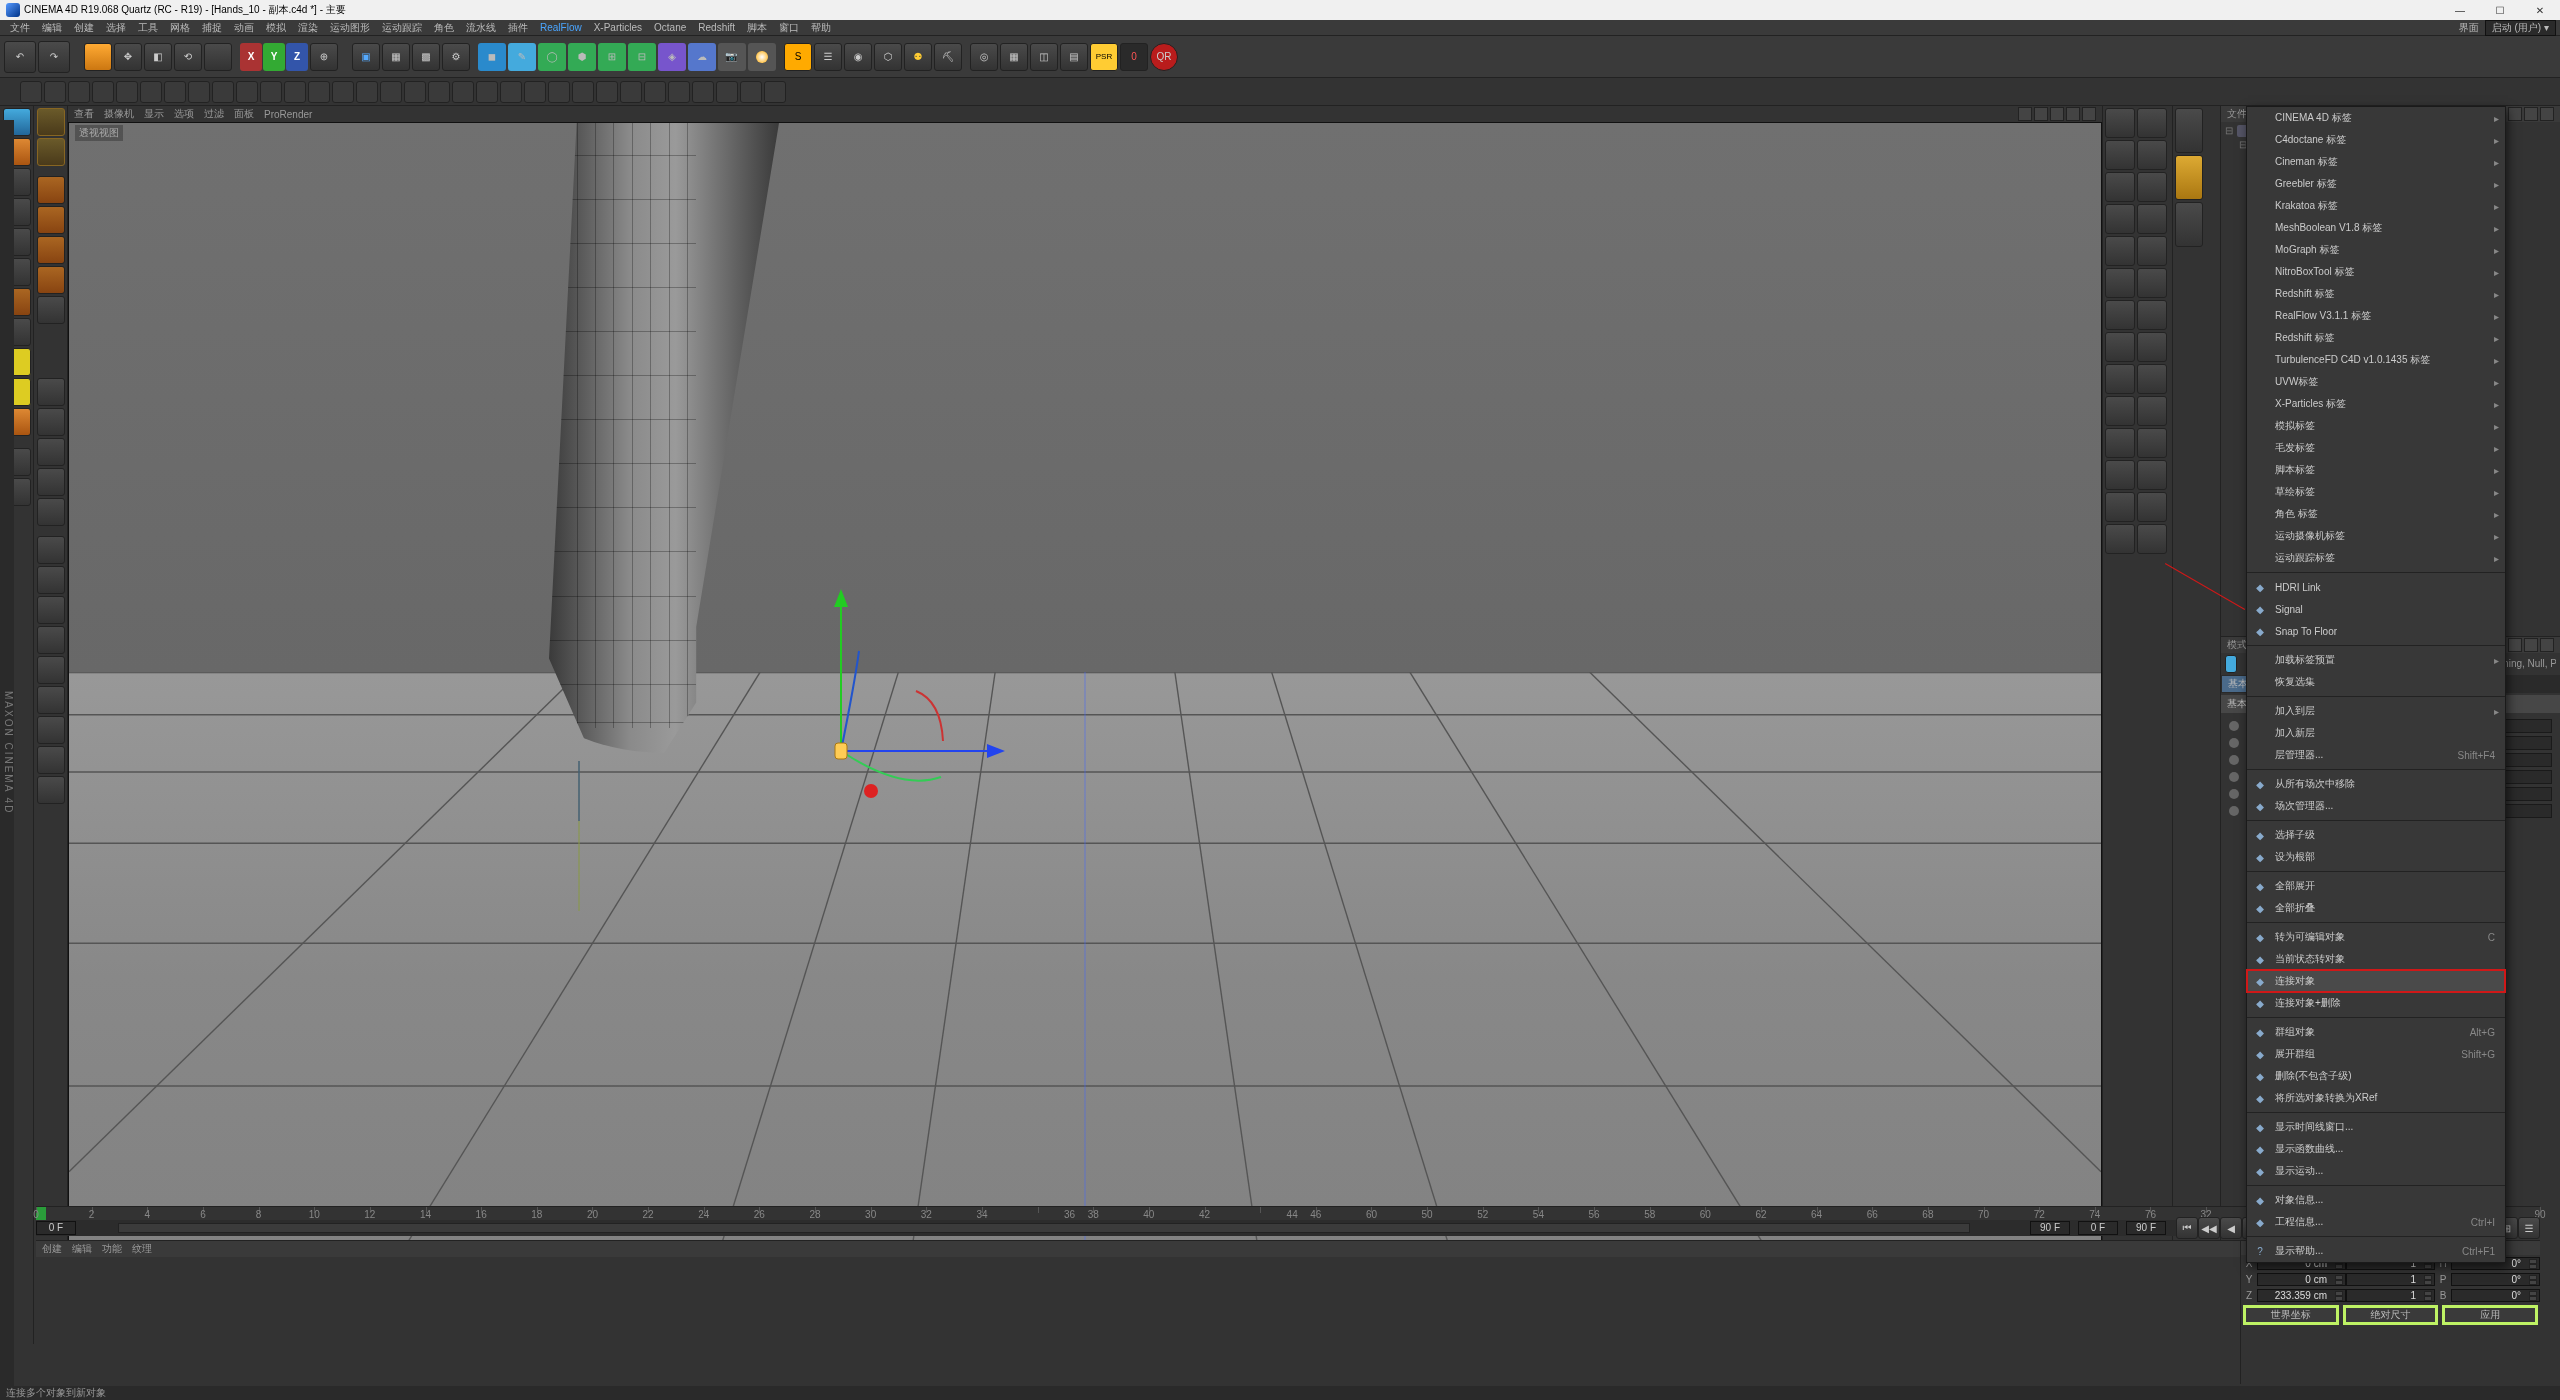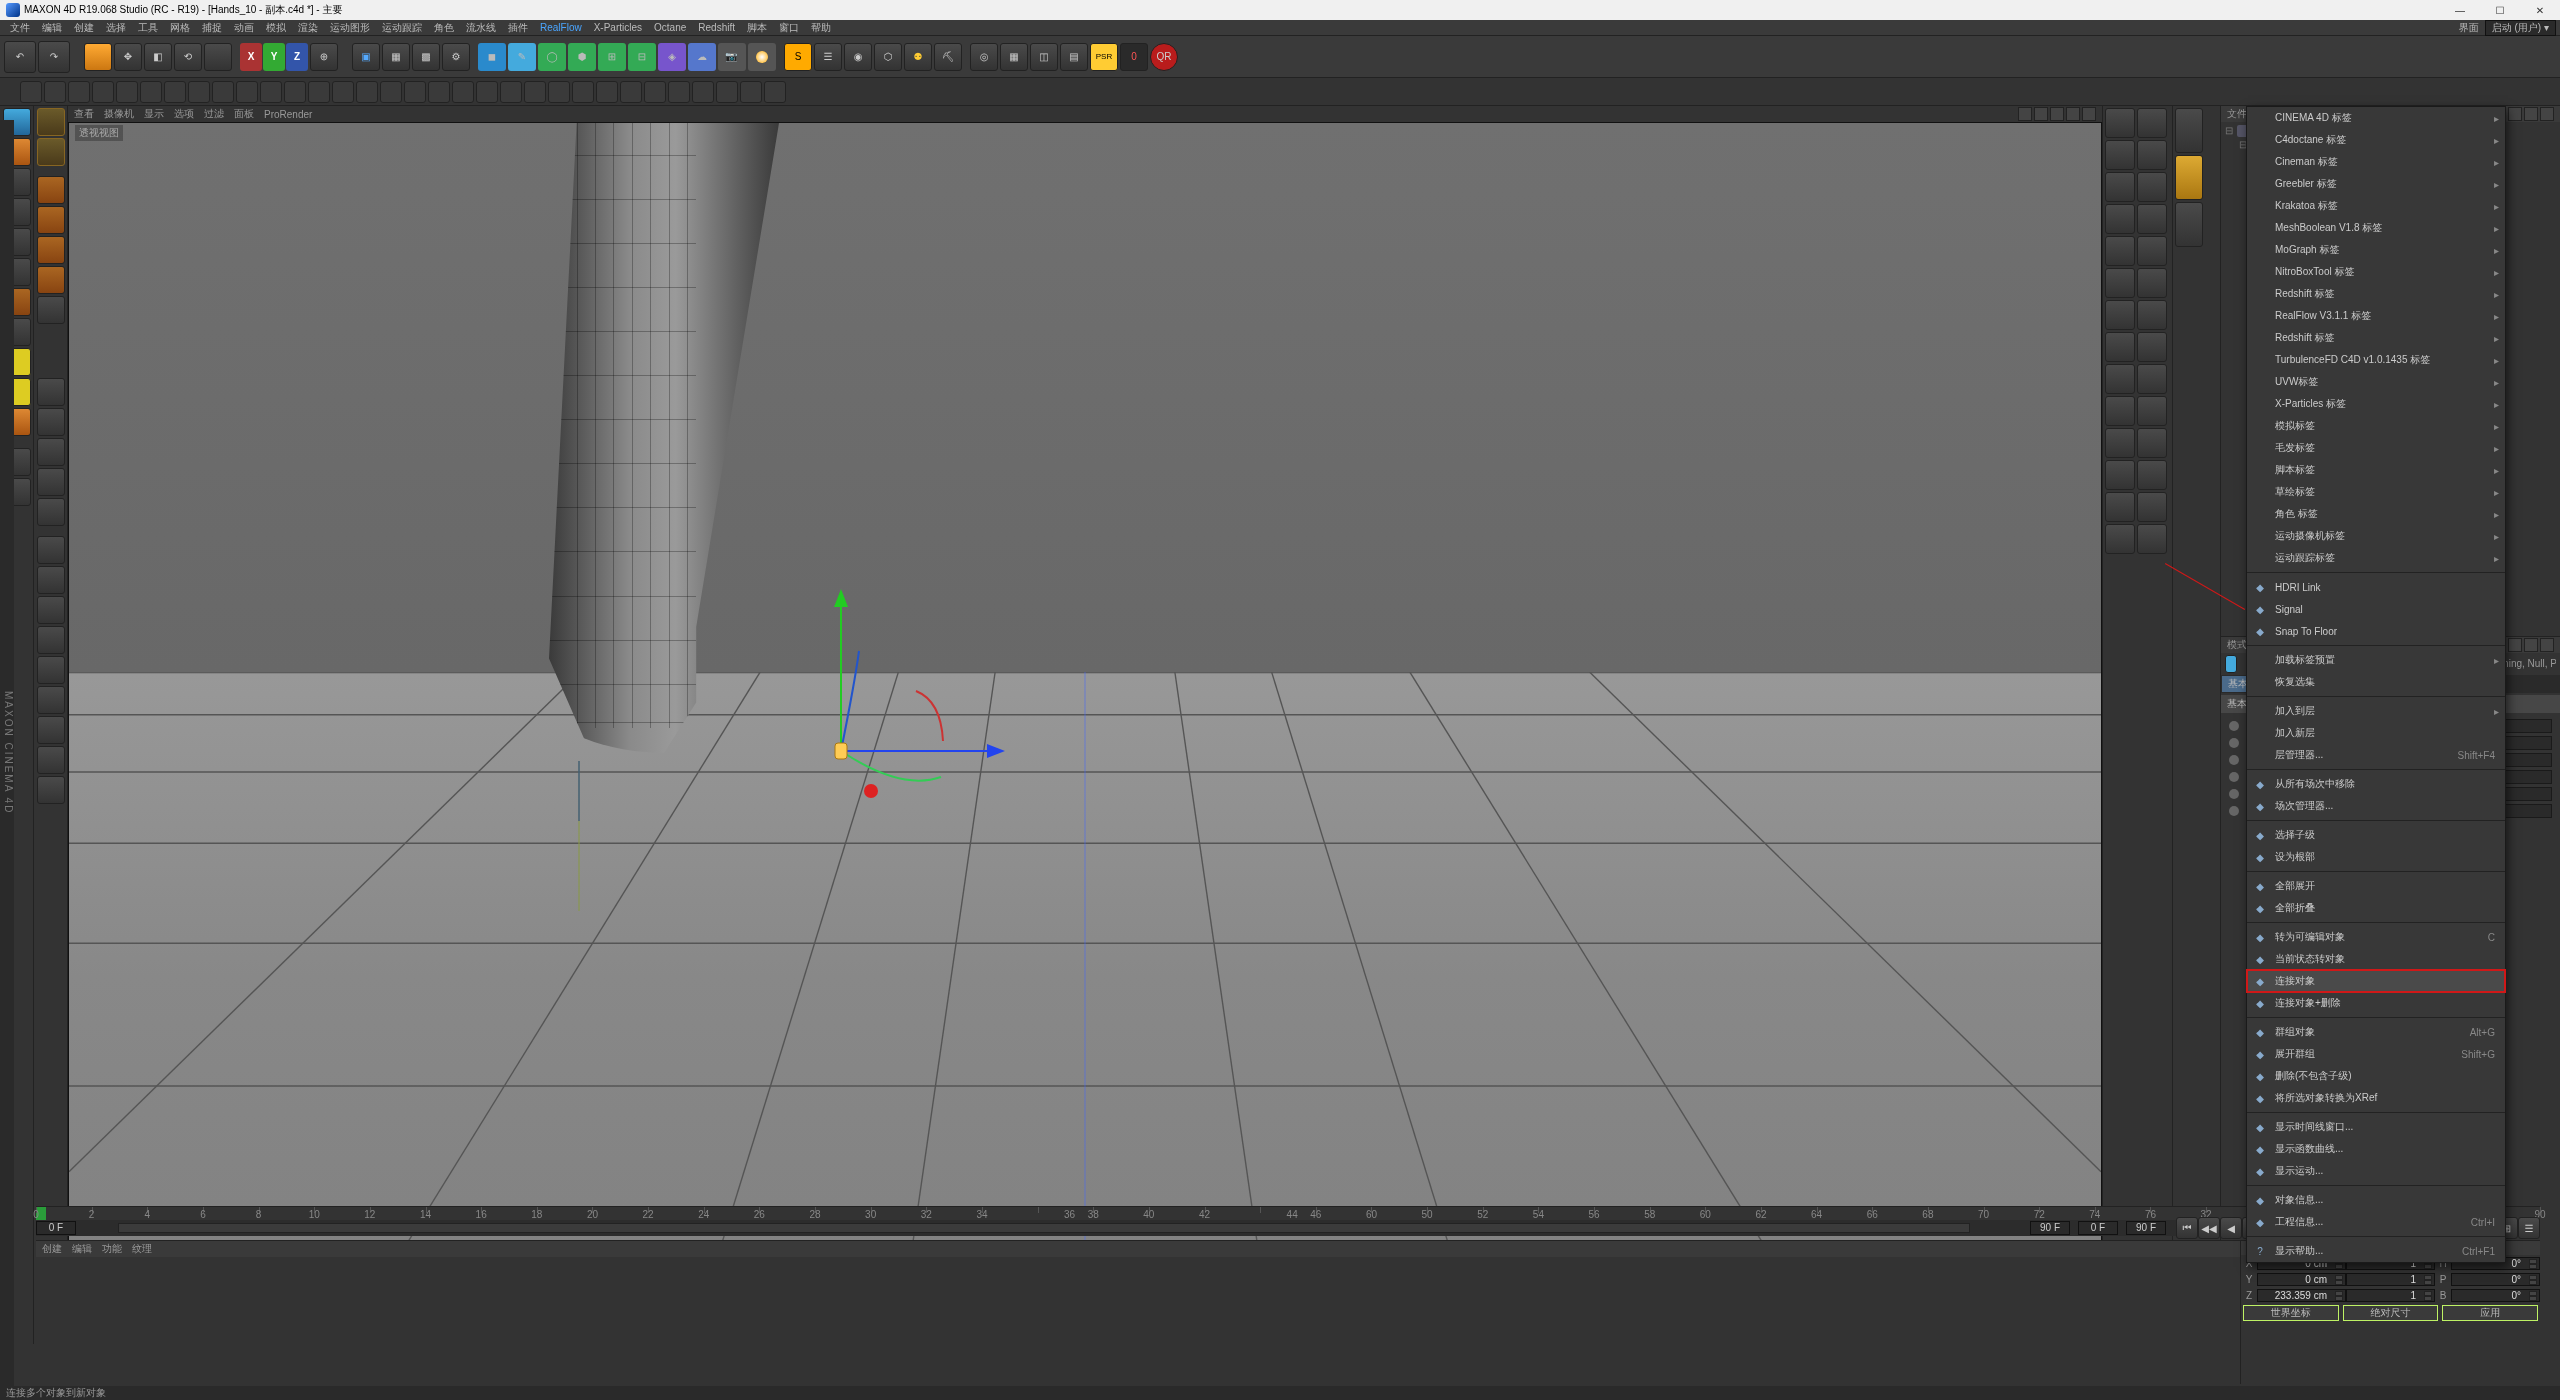--- a/index.html
+++ b/index.html
@@ -107,21 +107,21 @@
 .console .hdr { height:16px; background:#3a3a3a; display:flex; align-items:center; padding:0 6px; gap:10px; color:#999;}
 .coords { width:300px; background:#333; border-left:1px solid #222; display:flex; flex-direction:column;}
 .coords .hdr { height:14px; display:flex; background:#3a3a3a; color:#999;}
 .coords .hdr div { flex:1; text-align:center;}
 .coords .crow { display:flex; height:16px; align-items:center; }
 .coords .crow .lab{ width:16px; text-align:center; color:#999;}
 .coords .crow .val{ flex:1; background:#2a2a2a; border:1px solid #111; text-align:right; padding:0 18px 0 2px; color:#ddd; position:relative;}
 .coords .crow .val .sp{ position:absolute; right:2px; top:1px; width:8px; display:flex;flex-direction:column; gap:0;}
 .coords .crow .val .sp div{height:5px;background:#444;border:1px solid #222;}
 .coords .apply { padding:2px; display:flex; gap:4px; }
-.coords .apply div { flex:1; background:#3a3a3a; border:1px solid #bef264; text-align:center; color:#bbb;}
+.coords .apply div { flex:1; background:#3a3a3a; border:3px solid #bef264; text-align:center; color:#bbb;}
 
 
 .status { position:absolute; left:0; right:0; bottom:0; height:14px; background:#2a2a2a; color:#999; display:flex; align-items:center; padding:0 6px;}
 
 
 .far-right { width:500px; background:#333; border-left:1px solid #222; position:relative;}
 .light-ico{width:12px;height:12px;background:radial-gradient(#fff,#ffaa00);border-radius:50%;}
 
 .red-line { position:absolute; top:480px; left:-62px; width:92px; height:1px; background:#d01818; transform:rotate(30deg); z-index:60;}
 
@@ -131,21 +131,21 @@
 .arm { position:absolute; top:0; left:40px; width:230px; height:630px; background:linear-gradient(90deg,#3a3a3a,#8a8a8a 35%,#9a9a9a 55%,#3a3a3a); border-bottom-left-radius:120px 50px; border-bottom-right-radius:60px 40px; clip-path: polygon(12% 0, 100% 0, 64% 80%, 64% 92%, 50% 100%, 18% 100%, 0% 85%); }
 .wire-v { position:absolute; top:0; bottom:4%; width:1px; background:rgba(0,0,0,0.28);}
 .wire-h { position:absolute; left:0; right:36%; height:1px; background:rgba(0,0,0,0.28);}
 .gizmo { position:absolute; top:458px; left:732px; width:200px; height:220px; }
 </style>
 </head>
 <body>
 
 <div class="titlebar">
   <div class="icon"></div>
-  <span>MAXON 4D R19.068 Studio (RC - R19) - [Hands_10 - 副本.c4d *] - 主要</span>
+  <span>CINEMA 4D R19.068 Quartz (RC - R19) - [Hands_10 - 副本.c4d *] - 主要</span>
   <div class="controls">
     <div>—</div>
     <div>☐</div>
     <div>✕</div>
   </div>
 </div>
 
 <div class="menubar" id="menubar">
     <span>文件</span>
     <span>编辑</span>

